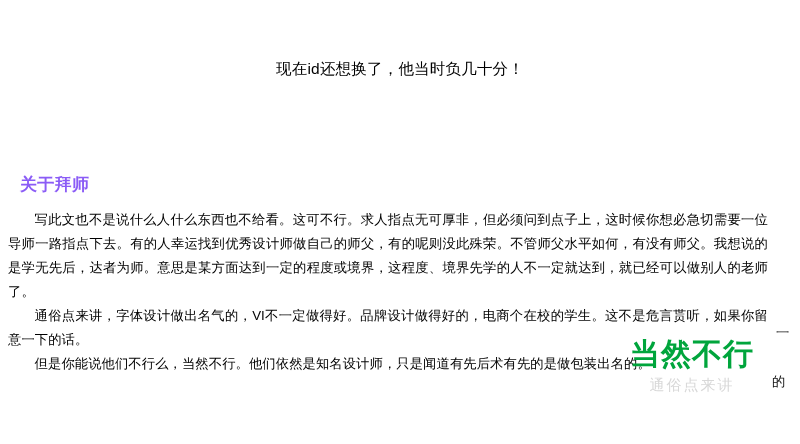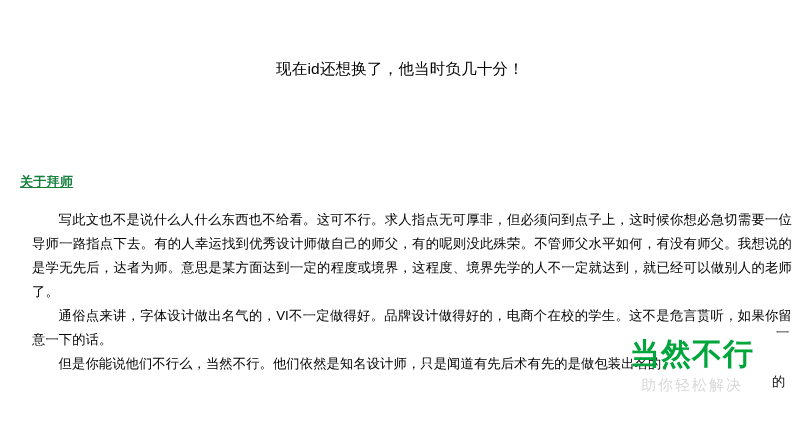--- a/index.html
+++ b/index.html
@@ -32,31 +32,30 @@
     line-height: 22px;
     letter-spacing: 0.2px;
     color: #000;
   }
 
   
   .section-heading {
     position: absolute;
     left: 20px;
     top: 173px;
-    font-size: 13px;
+    font-size: 17px;
     font-weight: bold;
     letter-spacing: 0.3px;
-    color: #15803d;
-    text-decoration: underline;
+    color: #8b5cf6;
   }
 
   
   .body-block {
     position: absolute;
-    left: 32px;
+    left: 8px;
     top: 208px;
     width: 760px;
   }
   .para {
     font-size: 13.3px;
     line-height: 24px;
     text-align: justify;
     text-justify: inter-character;
     margin: 0 0 0 0;
     color: #000;
@@ -116,16 +115,16 @@
     <p class="para">写此文也不是说什么人什么东西也不给看。这可不行。求人指点无可厚非，但必须问到点子上，这时候你想必急切需要一位导师一路指点下去。有的人幸运找到优秀设计师做自己的师父，有的呢则没此殊荣。不管师父水平如何，有没有师父。我想说的是学无先后，达者为师。意思是某方面达到一定的程度或境界，这程度、境界先学的人不一定就达到，就已经可以做别人的老师了。</p>
     <p class="para">通俗点来讲，字体设计做出名气的，VI不一定做得好。品牌设计做得好的，电商个在校的学生。这不是危言贳听，如果你留意一下的话。</p>
     <p class="para">但是你能说他们不行么，当然不行。他们依然是知名设计师，只是闻道有先后术有先的是做包装出名的。</p>
   </div>
 
   <span class="edge-fragment frag-dash">一</span>
   <span class="edge-fragment frag-de">的</span>
 
   <div class="watermark">
     <div class="wm-main">当然不行</div>
-    <div class="wm-sub">助你轻松解决</div>
+    <div class="wm-sub">通俗点来讲</div>
   </div>
 
 </div>
 
 </body></html>

